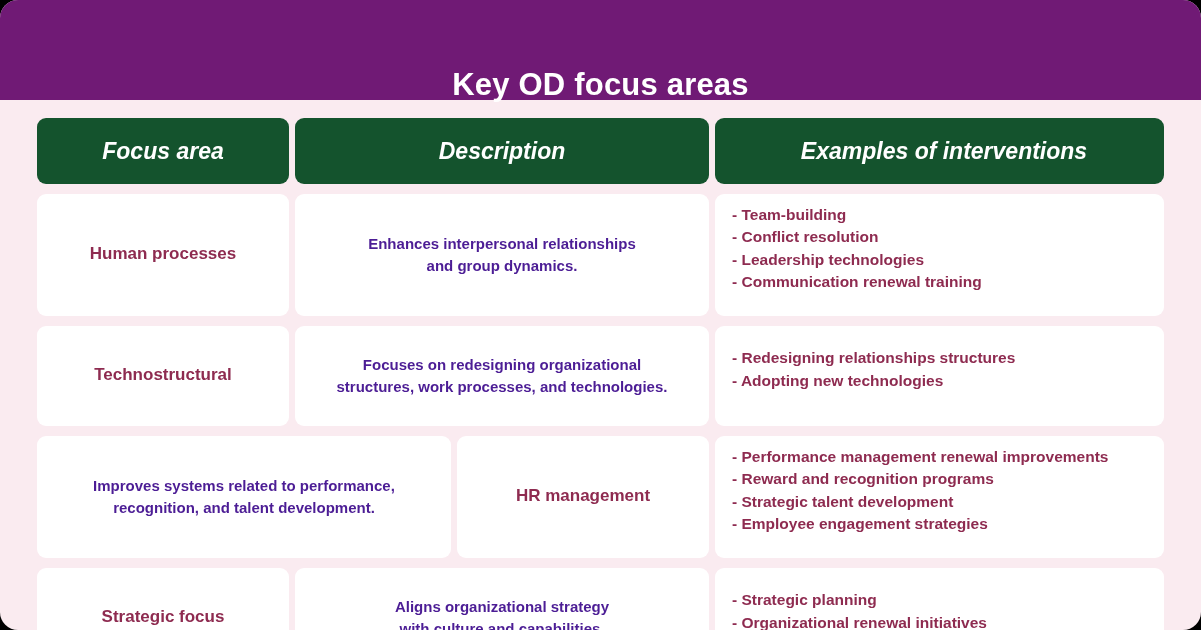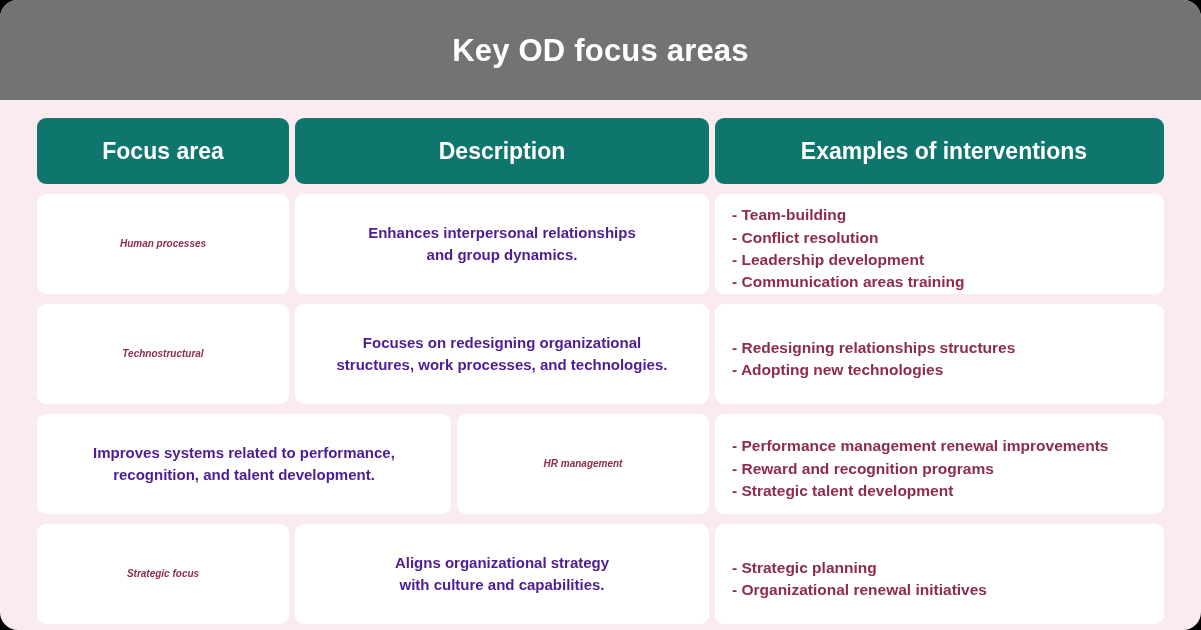--- a/index.html
+++ b/index.html
@@ -24,23 +24,23 @@
     border-radius: 18px;
     overflow: hidden;
     display: flex;
     flex-direction: column;
   }
 
   
   .title-banner {
     flex: 0 0 auto;
     height: 100px;
-    background: #737373;
-    display: flex;
-    align-items: center;
+    background: #701a75;
+    display: flex;
+    align-items: flex-end;
     justify-content: center;
   }
   .title-text {
     color: #FFFFFF;
     font-size: 31px;
     font-weight: bold;
     letter-spacing: 0.2px;
     line-height: 1;
     text-align: center;
   }
@@ -61,26 +61,27 @@
   }
   .table-row:last-child { margin-bottom: 0; }
 
   
   .col-area  { flex: 0 0 252px; }
   .col-desc  { flex: 0 0 414px; }
   .col-ex    { flex: 1 1 auto; padding-left: 9px; }
 
   
   .header-row .cell {
-    background: #0f766e;
+    background: #14532d;
     border-radius: 9px;
     height: 66px;
     display: flex;
     align-items: center;
     justify-content: center;
+    font-style: italic;
   }
   .header-label {
     color: #FFFFFF;
     font-size: 23px;
     font-weight: bold;
     text-align: center;
     line-height: 1.15;
   }
 
   
@@ -97,30 +98,29 @@
   .cell-area {
     justify-content: center;
     padding: 10px 12px;
   }
   .cell-desc {
     justify-content: center;
     padding: 10px 16px;
   }
   .cell-ex {
     justify-content: flex-start;
-    padding: 10px 16px 0 17px;
+    padding: 10px 16px 22px 17px;
   }
 
   .area-text {
     color: #8E2B50;
-    font-size: 10px;
+    font-size: 17px;
     font-weight: bold;
     text-align: center;
     line-height: 1.35;
-    font-style: italic;
   }
   .desc-text {
     color: #4c1d95;
     font-size: 15px;
     font-weight: bold;
     text-align: center;
     line-height: 1.45;
     white-space: pre-line;
   }
   .ex-list {
@@ -161,22 +161,22 @@
         <span class="area-text">Human processes</span>
       </div>
       <div class="cell col-desc cell-desc">
         <span class="desc-text">Enhances interpersonal relationships
 and group dynamics.</span>
       </div>
       <div class="cell col-ex cell-ex">
         <div class="ex-list">
           <div class="ex-item">- Team-building</div>
           <div class="ex-item">- Conflict resolution</div>
-          <div class="ex-item">- Leadership development</div>
-          <div class="ex-item">- Communication areas training</div>
+          <div class="ex-item">- Leadership technologies</div>
+          <div class="ex-item">- Communication renewal training</div>
         </div>
       </div>
     </div>
 
     <div class="table-row body-row">
       <div class="cell col-area cell-area">
         <span class="area-text">Technostructural</span>
       </div>
       <div class="cell col-desc cell-desc">
         <span class="desc-text">Focuses on redesigning organizational
@@ -196,20 +196,21 @@
 recognition, and talent development.</span>
       </div>
       <div class="cell col-area cell-area">
         <span class="area-text">HR management</span>
       </div>
       <div class="cell col-ex cell-ex">
         <div class="ex-list">
           <div class="ex-item">- Performance management renewal improvements</div>
           <div class="ex-item">- Reward and recognition programs</div>
           <div class="ex-item">- Strategic talent development</div>
+          <div class="ex-item">- Employee engagement strategies</div>
         </div>
       </div>
     </div>
 
     <div class="table-row body-row">
       <div class="cell col-area cell-area">
         <span class="area-text">Strategic focus</span>
       </div>
       <div class="cell col-desc cell-desc">
         <span class="desc-text">Aligns organizational strategy

